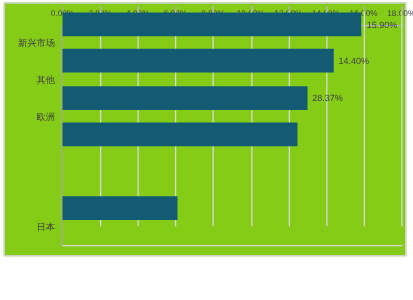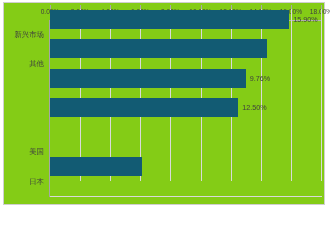--- a/index.html
+++ b/index.html
@@ -141,21 +141,21 @@
       <div class="x-tick-label" style="left: 196.556px;">10.00%</div>
       <div class="x-tick-label" style="left: 226.667px;">12.00%</div>
       <div class="x-tick-label" style="left: 256.778px;">14.00%</div>
       <div class="x-tick-label" style="left: 286.889px;">16.00%</div>
       <div class="x-tick-label" style="left: 317px;">18.00%</div>
     </div>
 
   <div id="cat-labels">
       <div class="cat-label" style="top: 0px; height: 29.3333px; line-height: 29.3333px;">新兴市场</div>
       <div class="cat-label" style="top: 29.3333px; height: 29.3333px; line-height: 29.3333px; text-align: center;">其他</div>
-      <div class="cat-label" style="top: 117.333px; height: 29.3333px; line-height: 29.3333px;">美国</div>
+      <div class="cat-label" style="top: 58.6667px; height: 29.3333px; line-height: 29.3333px;">欧洲</div>
       <div class="cat-label" style="top: 146.667px; height: 29.3333px; line-height: 29.3333px; text-align: right;">日本</div>
     </div>
 
   <div id="top-axis-line"></div>
   <div id="y-axis-line"></div>
   <div id="bottom-axis-line"></div>
 
   <div id="plot">
       <div class="tickmark" style="left: 0px;"></div>
       <div class="gridline" style="left: 30.1111px;"></div>
@@ -175,27 +175,27 @@
       <div class="gridline" style="left: 240.889px;"></div>
       <div class="tickmark" style="left: 240.889px;"></div>
       <div class="gridline" style="left: 271px;"></div>
       <div class="tickmark" style="left: 271px;"></div>
       <div class="bar-row" style="top: 0px; height: 29.3333px;">
         <div class="bar" style="width: 239.383px; background: rgb(18, 91, 115);"></div>
         <div class="bar-value" style="left: 239.383px;">15.90%</div>
       </div>
       <div class="bar-row" style="top: 29.3333px; height: 29.3333px;">
         <div class="bar" style="width: 216.8px; background: rgb(18, 91, 115);"></div>
+        <div class="bar-value" style="left: 216.8px;">14.40%</div>
       </div>
       <div class="bar-row" style="top: 58.6667px; height: 29.3333px;">
         <div class="bar" style="width: 195.722px; background: rgb(18, 91, 115);"></div>
-        <div class="bar-value" style="left: 195.722px;">9.76%</div>
+        <div class="bar-value" style="left: 195.722px;">28.37%</div>
       </div>
       <div class="bar-row" style="top: 88px; height: 29.3333px;">
         <div class="bar" style="width: 188.194px; background: rgb(18, 91, 115);"></div>
-        <div class="bar-value" style="left: 188.194px;">12.50%</div>
       </div>
       <div class="bar-row" style="top: 146.667px; height: 29.3333px;">
         <div class="bar" style="width: 91.8389px; background: rgb(18, 91, 115);"></div>
       </div>
     </div>
 
 </div>
 
 </body></html>

